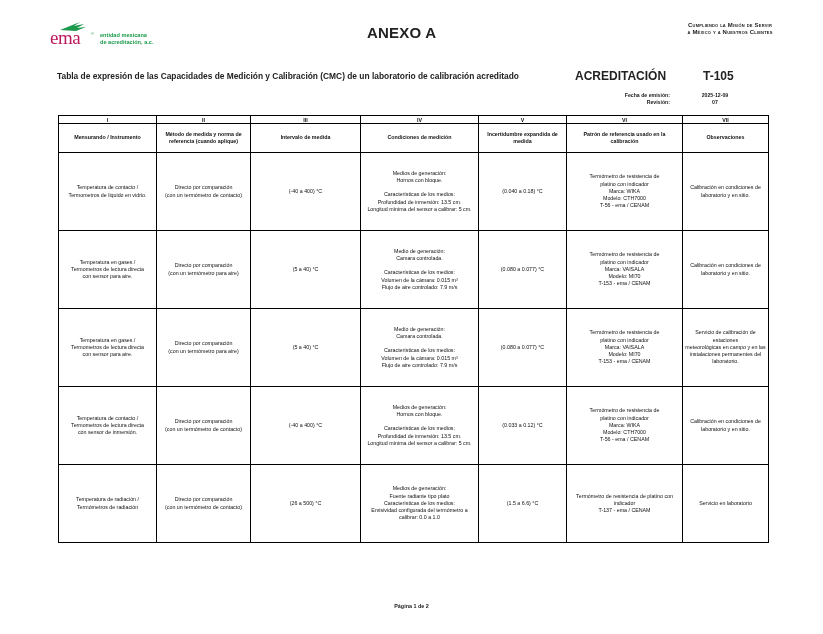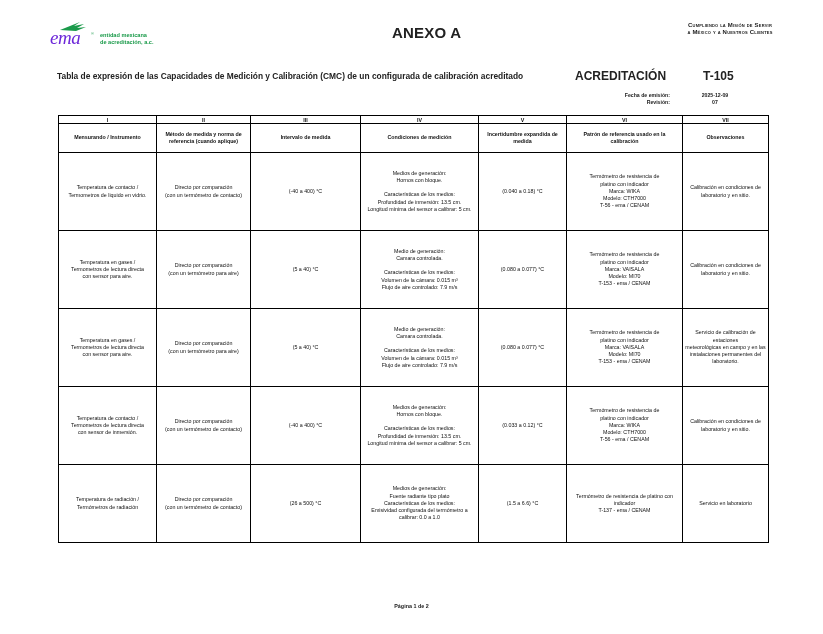--- a/index.html
+++ b/index.html
@@ -1,25 +1,25 @@
 <!DOCTYPE html>
 <html><head>
 <meta charset="utf-8">
 <style>
   * { box-sizing: border-box; margin: 0; padding: 0; }
   html, body { width: 823px; height: 634px; background: #ffffff; overflow: hidden; }
   body { position: relative; font-family: "Liberation Sans", sans-serif; color: #111; }
 
   .logo { position: absolute; left: 50px; top: 21px; width: 180px; height: 26px; }
   .logo-mark { position: absolute; left: 0; top: 0; width: 44px; height: 26px; }
-  .logo-word { position: absolute; left: 0; top: 9px; font-family: "Liberation Serif", serif; font-size: 19px; color: #6d28d9; letter-spacing: -0.5px; line-height: 16px; font-style: italic; }
+  .logo-word { position: absolute; left: 0; top: 9px; font-family: "Liberation Serif", serif; font-size: 19px; color: #be185d; letter-spacing: -0.5px; line-height: 16px; }
   .logo-reg { position: absolute; left: 41px; top: 10px; font-size: 4px; color: #1a9a4a; }
   .logo-text { position: absolute; left: 50px; top: 11px; font-size: 5.6px; line-height: 6.5px; color: #1a9a4a; font-weight: bold; white-space: nowrap; }
 
-  .anexo { position: absolute; left: 392px; top: 24px; font-size: 15px; font-weight: bold; color: #222; letter-spacing: 0.2px; }
+  .anexo { position: absolute; left: 367px; top: 24px; font-size: 15px; font-weight: bold; color: #222; letter-spacing: 0.2px; }
 
   .slogan { position: absolute; left: 660px; top: 22px; width: 140px; text-align: center; font-size: 6px; line-height: 7px; font-weight: bold; font-variant: small-caps; color: #222; letter-spacing: 0.2px; }
 
   .doc-title { position: absolute; left: 57px; top: 71px; font-size: 8.4px; font-weight: bold; color: #222; white-space: nowrap; }
   .acred { position: absolute; left: 575px; top: 69px; font-size: 12px; font-weight: bold; color: #222; }
   .tnum { position: absolute; left: 703px; top: 69px; font-size: 12px; font-weight: bold; color: #222; }
 
   .meta { position: absolute; top: 92px; font-size: 5.2px; font-weight: bold; color: #222; line-height: 7px; }
   .meta.labels { left: 600px; width: 70px; text-align: right; }
   .meta.values { left: 700px; width: 30px; text-align: center; }
@@ -50,21 +50,21 @@
   </div>
 </div>
 
 <div class="anexo">ANEXO A</div>
 
 <div class="slogan">
   <div>Cumpliendo la Misión de Servir</div>
   <div>a México y a Nuestros Clientes</div>
 </div>
 
-<div class="doc-title">Tabla de expresión de las Capacidades de Medición y Calibración (CMC) de un configurada de calibración acreditado</div>
+<div class="doc-title">Tabla de expresión de las Capacidades de Medición y Calibración (CMC) de un laboratorio de calibración acreditado</div>
 <div class="acred">ACREDITACIÓN</div>
 <div class="tnum">T-105</div>
 
 <div class="meta labels">
   <div>Fecha de emisión:</div>
   <div>Revisión:</div>
 </div>
 <div class="meta values">
   <div>2025-12-09</div>
   <div>07</div>

